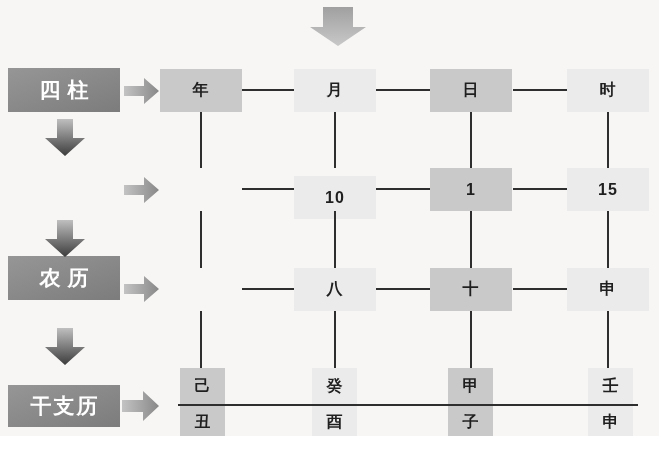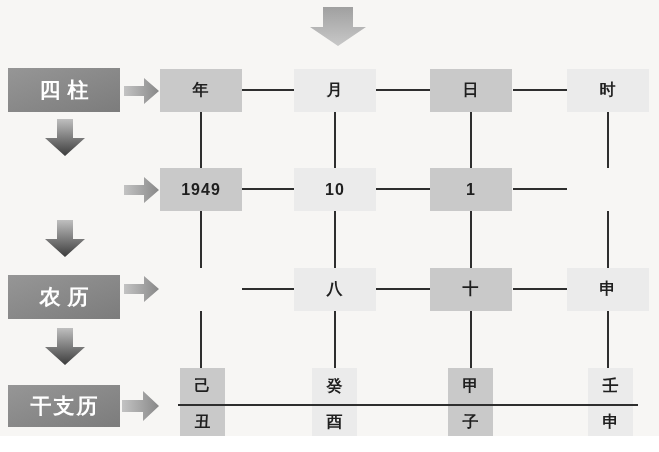--- a/index.html
+++ b/index.html
@@ -58,21 +58,21 @@
     </defs>
   </svg>
 
   <svg class="arrow" style="left:309px;top:7px" width="58" height="40" viewBox="0 0 58 40">
     <polygon points="14,0 44,0 44,20 57,20 29,39 1,20 14,20" fill="url(#gradTop)"></polygon>
   </svg>
 
   <div class="label-box" style="top:68px">
       <span>四柱</span>
     </div>
-  <div class="label-box" style="top:275px">
+  <div class="label-box" style="top:256px">
       <span>农历</span>
     </div>
   <div class="label-box tight" style="top:385px;height:42px">
       <span>干支历</span>
     </div>
 
   <svg class="arrow" style="left:42px;top:119px" width="46" height="38" viewBox="0 0 46 38">
     <polygon points="15,0 31,0 31,19 43,19 23,37 3,19 15,19" fill="url(#gradDown)"></polygon>
   </svg>
   <svg class="arrow" style="left:42px;top:220px" width="46" height="38" viewBox="0 0 46 38">
@@ -101,23 +101,23 @@
   <div class="cell light" style="left:567px;top:69px">时</div>
   <div class="hline" style="left:242px;top:89px;width:52px"></div>
   <div class="hline" style="left:376px;top:89px;width:54px"></div>
   <div class="hline" style="left:513px;top:89px;width:54px"></div>
 
   <div class="vline" style="left:200px;top:112px;height:56px"></div>
   <div class="vline" style="left:334px;top:112px;height:56px"></div>
   <div class="vline" style="left:470px;top:112px;height:56px"></div>
   <div class="vline" style="left:607px;top:112px;height:56px"></div>
 
-  <div class="cell med" style="left:160px;top:168px">1949</div>
-  <div class="cell light" style="left:294px;top:168px">10</div>
+  <div class="cell light" style="left:294px;top:176px">10</div>
   <div class="cell med" style="left:430px;top:168px">1</div>
+  <div class="cell light" style="left:567px;top:168px">15</div>
   <div class="hline" style="left:242px;top:188px;width:52px"></div>
   <div class="hline" style="left:376px;top:188px;width:54px"></div>
   <div class="hline" style="left:513px;top:188px;width:54px"></div>
 
   <div class="vline" style="left:200px;top:211px;height:57px"></div>
   <div class="vline" style="left:334px;top:211px;height:57px"></div>
   <div class="vline" style="left:470px;top:211px;height:57px"></div>
   <div class="vline" style="left:607px;top:211px;height:57px"></div>
 
   <div class="cell light" style="left:294px;top:268px">八</div>

